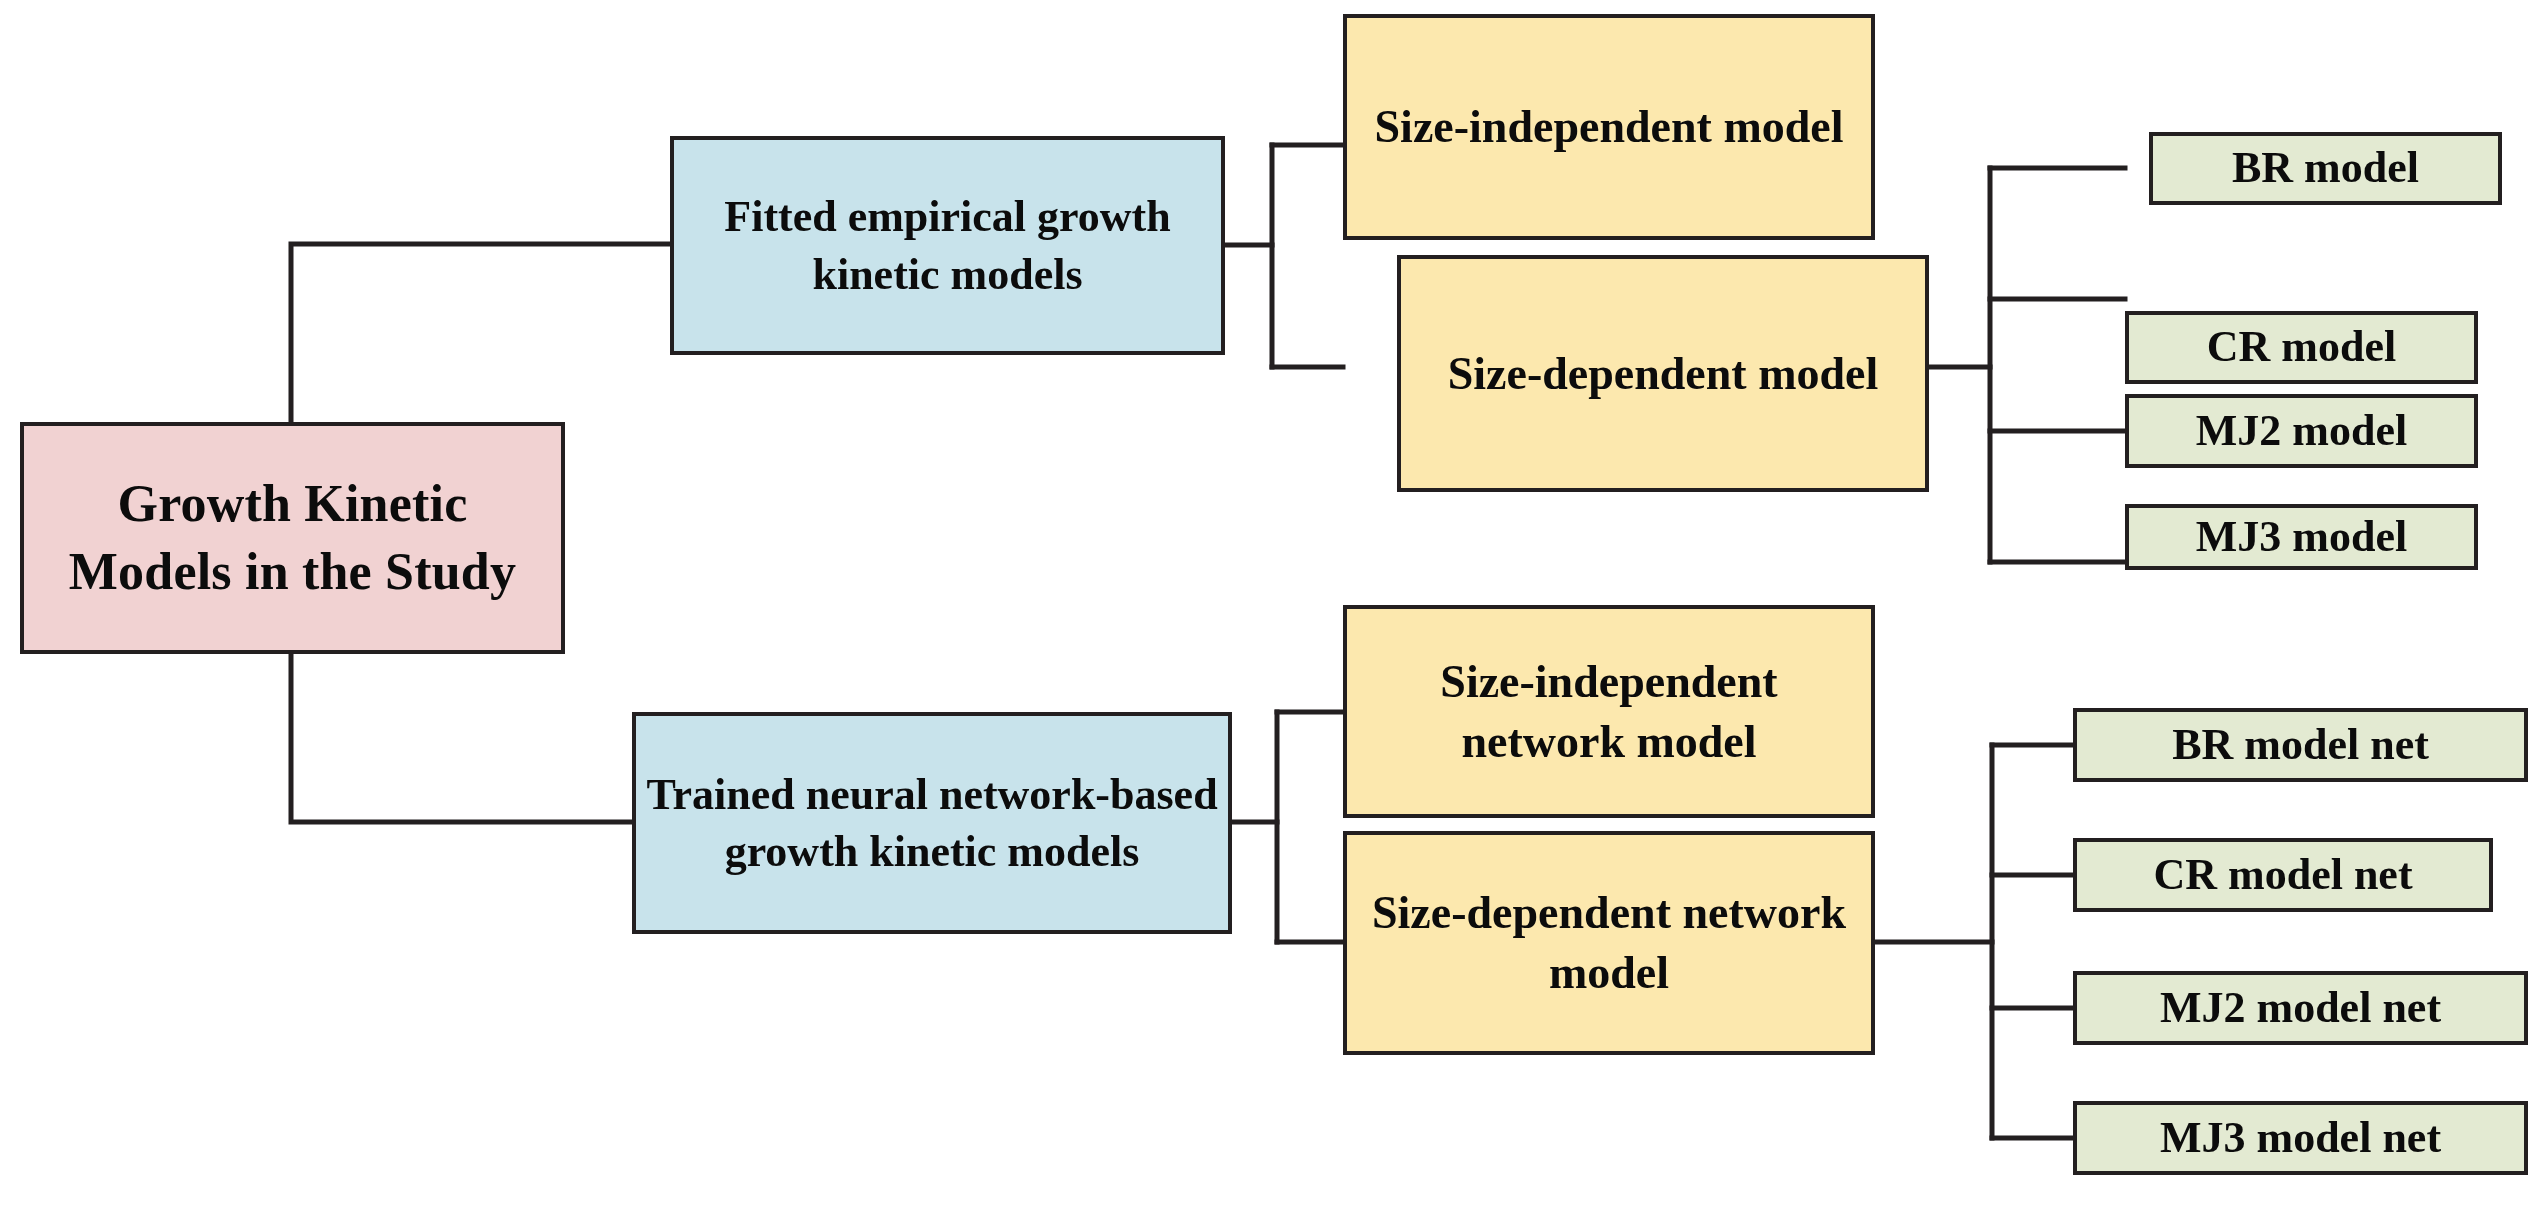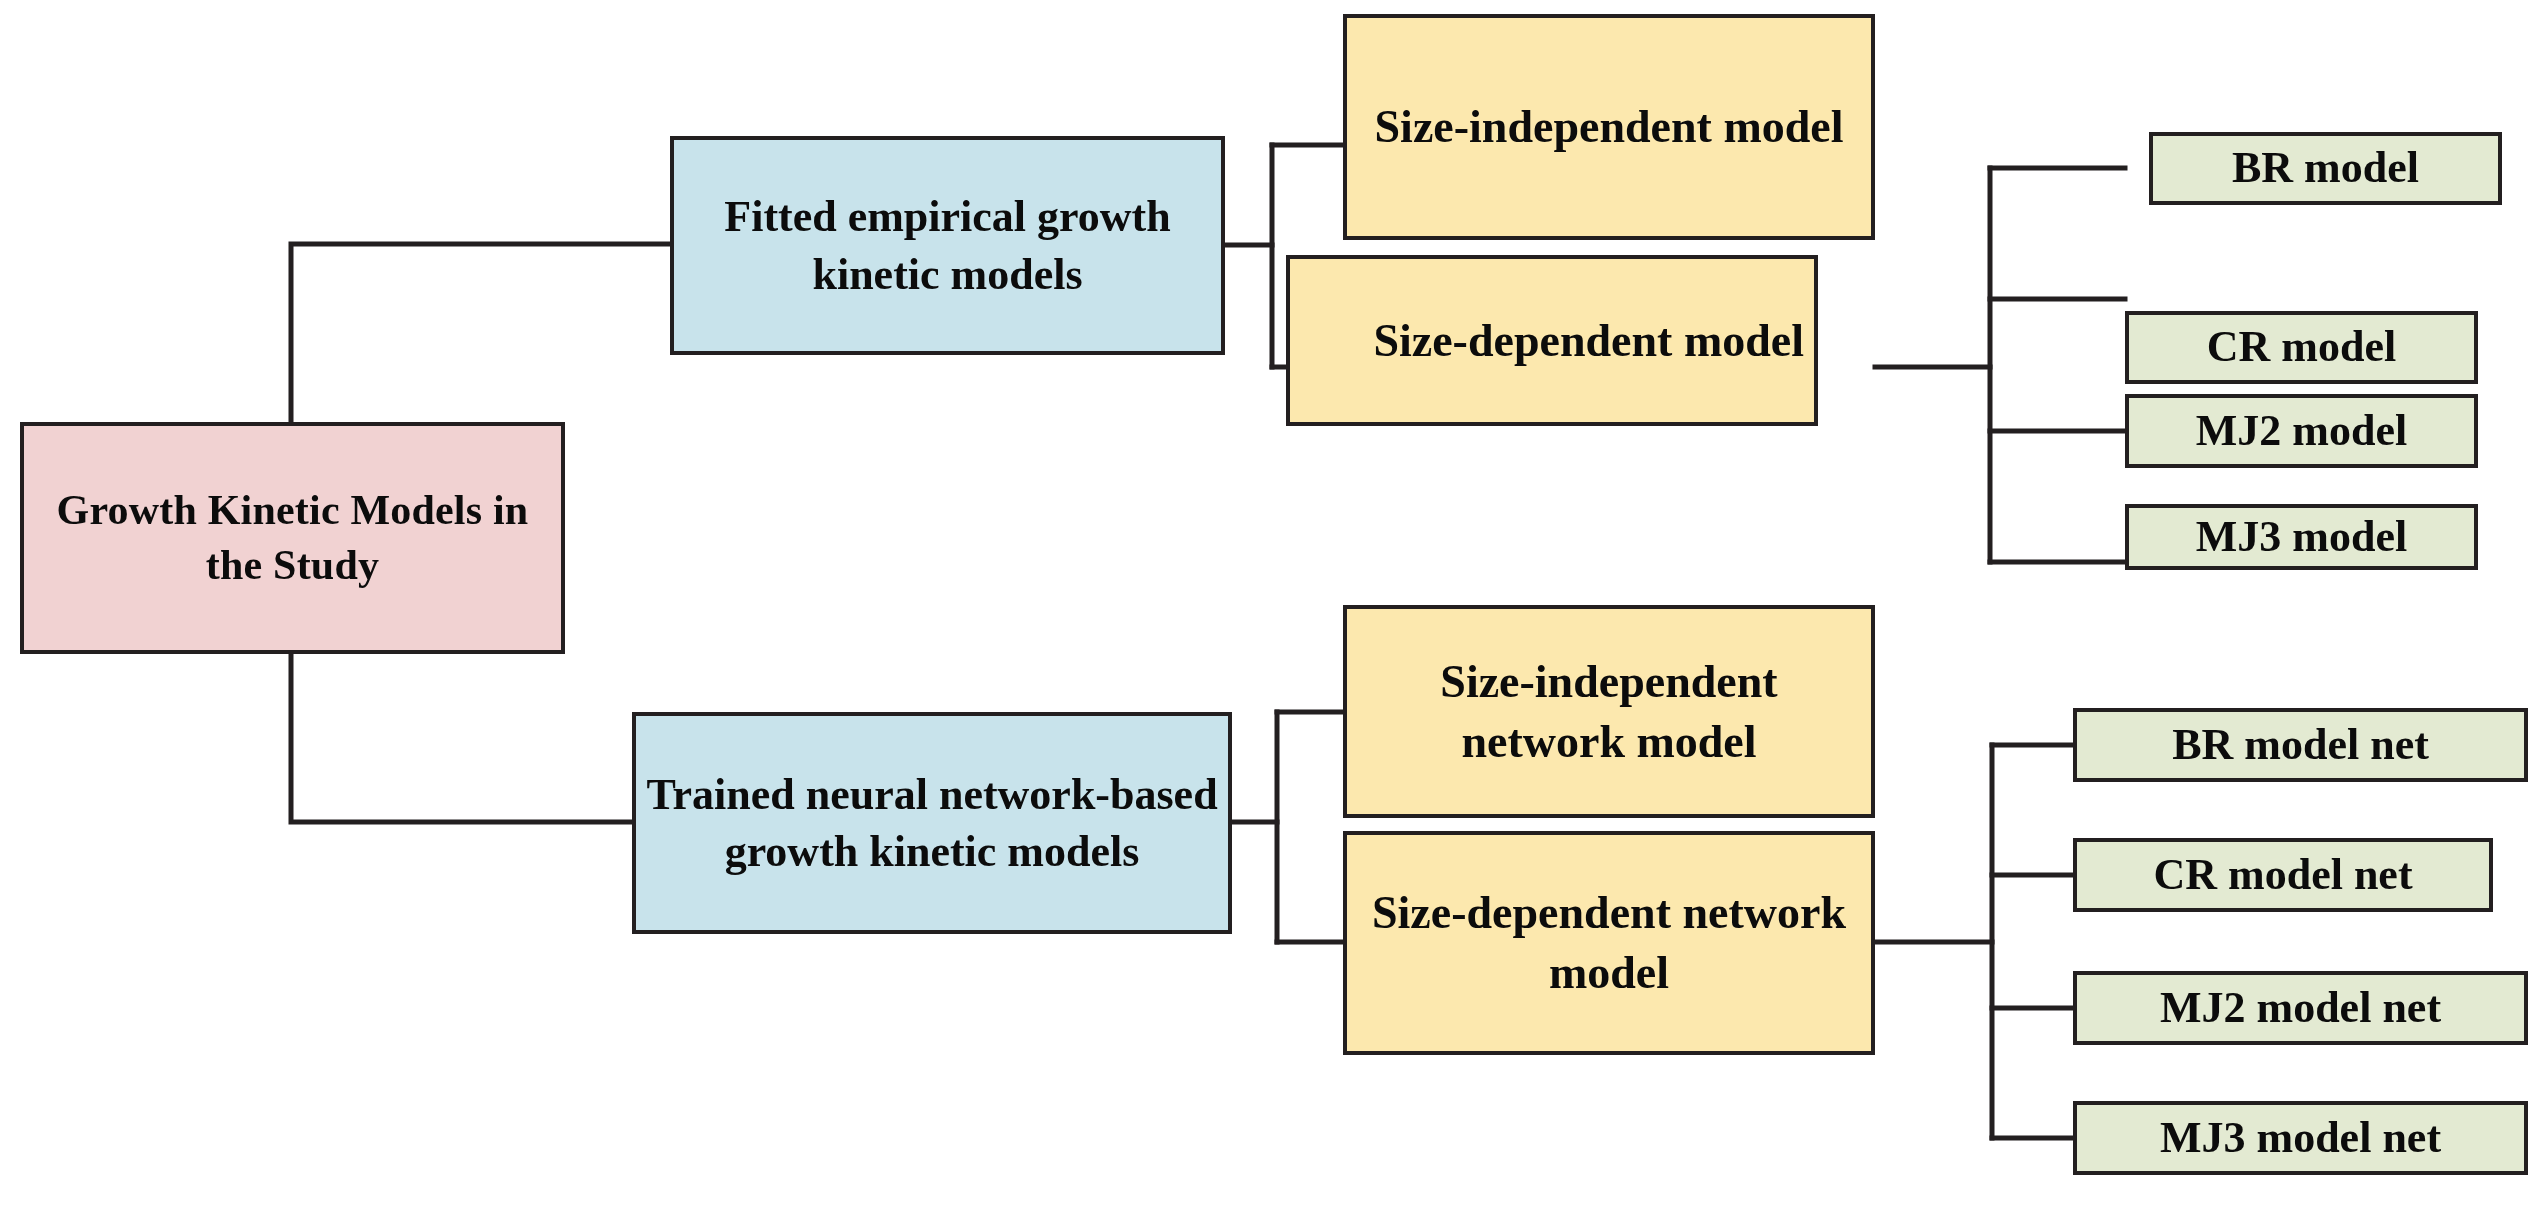--- a/index.html
+++ b/index.html
@@ -40,21 +40,21 @@
   }
   .node .label {
     display: block;
     width: 100%;
     padding: 0 10px;
     box-sizing: border-box;
   }
   
   .node.root {
     background: #F1D2D2;
-    font-size: 42px;
+    font-size: 52px;
     font-weight: 700;
     letter-spacing: 0.2px;
   }
   
   .node.blue {
     background: #C8E3EB;
     font-size: 44px;
     font-weight: 700;
   }
   
@@ -118,21 +118,21 @@
   </div>
 
   <div class="node blue" style="left:632px; top:712px; width:600px; height:222px;text-align:center;">
     <span class="label">Trained neural network-based growth kinetic models</span>
   </div>
 
   <div class="node yellow" style="left:1343px; top:14px; width:532px; height:226px;">
     <span class="label">Size-independent model</span>
   </div>
 
-  <div class="node yellow" style="left:1286px; top:255px; width:532px; height:171px;text-align:right;">
+  <div class="node yellow" style="left:1397px; top:255px; width:532px; height:237px;">
     <span class="label">Size-dependent model</span>
   </div>
 
   <div class="node yellow" style="left:1343px; top:605px; width:532px; height:213px;">
     <span class="label">Size-independent network model</span>
   </div>
 
   <div class="node yellow" style="left:1343px; top:831px; width:532px; height:224px;">
     <span class="label">Size-dependent network model</span>
   </div>

